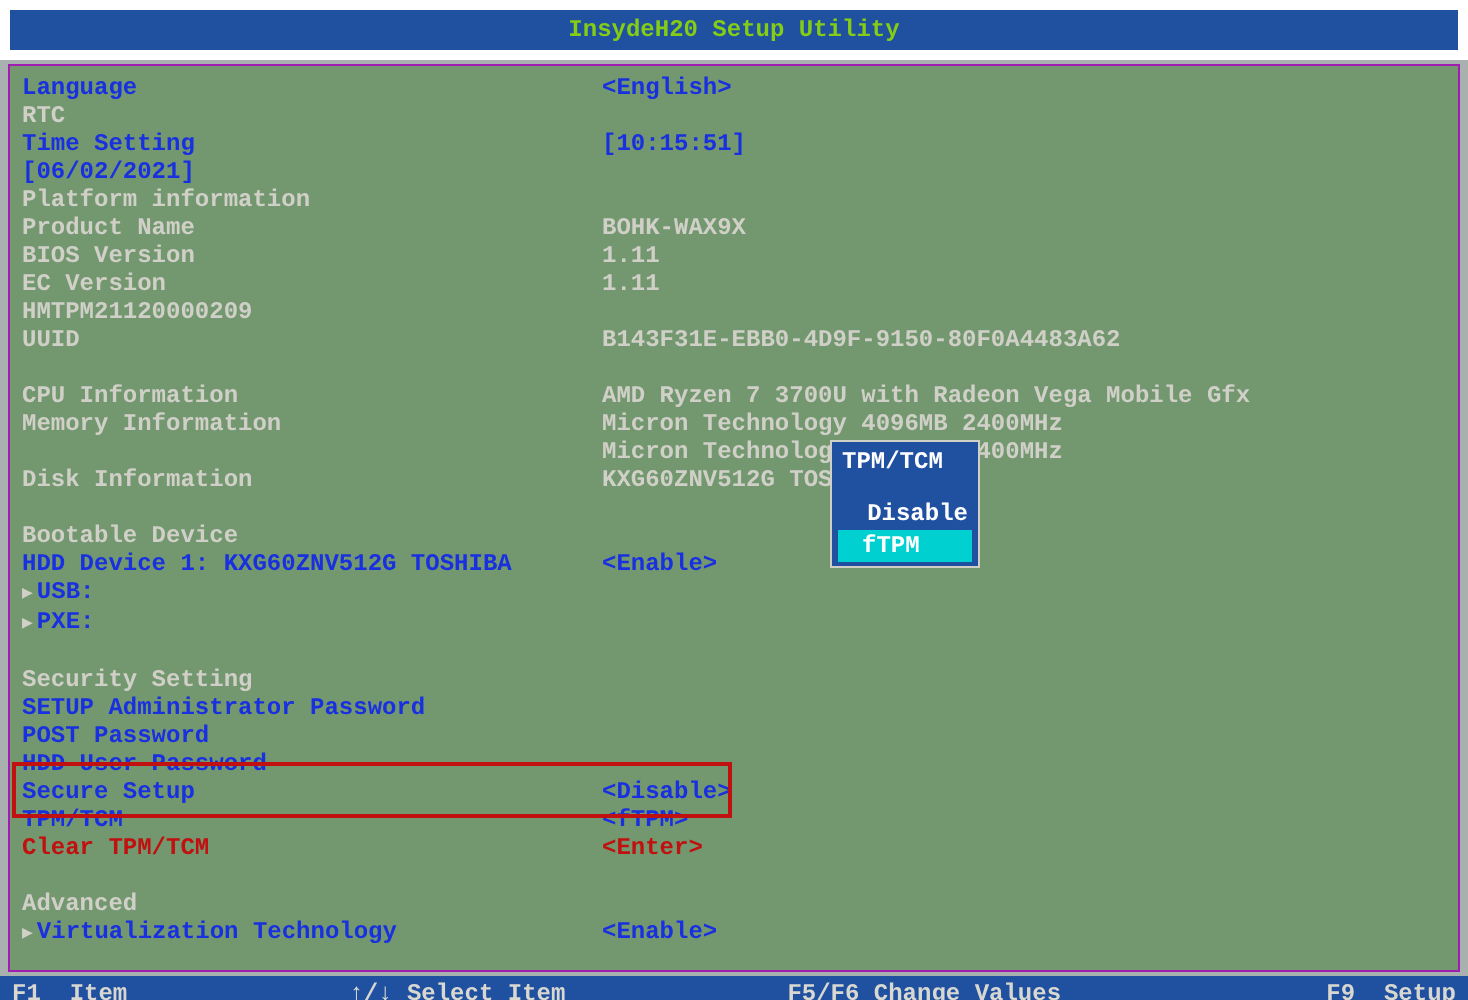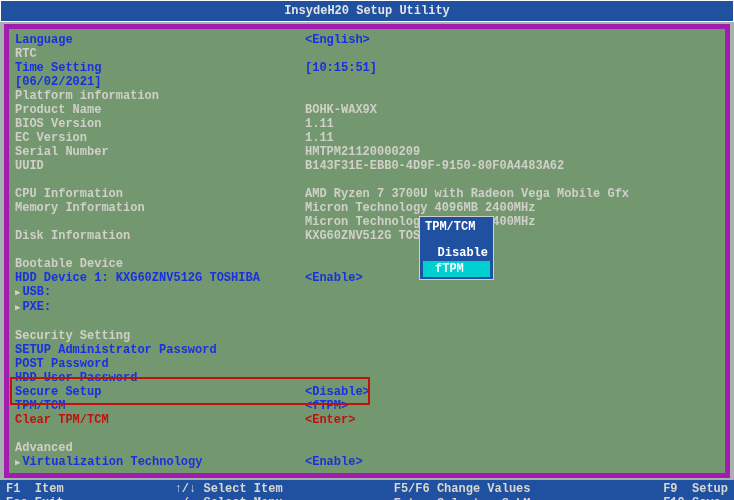--- a/index.html
+++ b/index.html
@@ -8,28 +8,28 @@
     height: 500px;
     background: #a8b0b0;
     font-family: "Courier New", monospace;
     font-size: 12px;
     font-weight: bold;
     color: #d0d0c8;
     overflow: hidden;
   }
   .titlebar {
     background: #2050a0;
-    color: #e5e5e5;
+    color: #84cc16;
     text-align: center;
     padding: 3px 0;
-    border: 1px solid #ffffff;
+    border: 5px solid #ffffff;
   }
   .panel {
     background: #73986f;
-    border: 5px solid #a21caf;
+    border: 1px solid #a21caf;
     margin: 2px 4px;
     padding: 4px 6px;
     position: relative;
     height: 454px;
     overflow: hidden;
   }
   .row { display: flex; line-height: 14px; white-space: nowrap; }
   .label { width: 290px; color: #d0d0c8; }
   .value { color: #d0d0c8; }
   .link { color: #1830e0; }
@@ -99,21 +99,20 @@
   </div>
   <div class="row">
     <span class="label">BIOS Version</span>
     <span class="value">1.11</span>
   </div>
   <div class="row">
     <span class="label">EC Version</span>
     <span class="value">1.11</span>
   </div>
   <div class="row">
-    <span class="label">Serial Number</span>
     <span class="value">HMTPM21120000209</span>
   </div>
   <div class="row">
     <span class="label">UUID</span>
     <span class="value">B143F31E-EBB0-4D9F-9150-80F0A4483A62</span>
   </div>
   <div style="height:14px"></div>
   <div class="row">
     <span class="label">CPU Information</span>
     <span class="value">AMD Ryzen 7 3700U with Radeon Vega Mobile Gfx</span>

